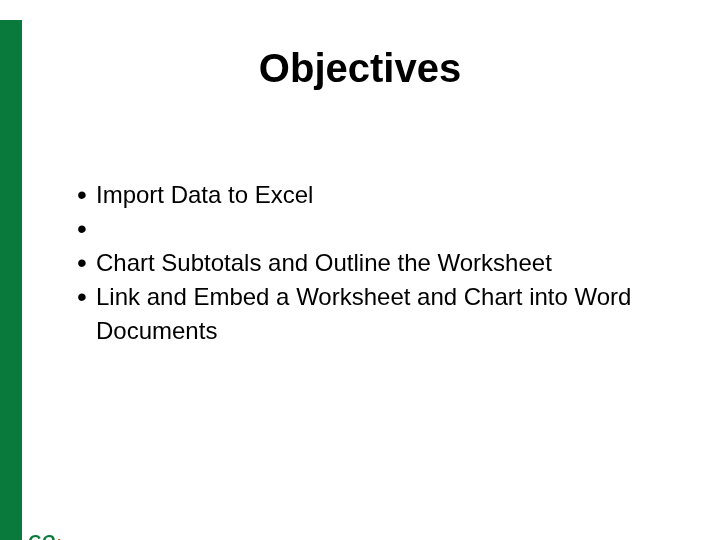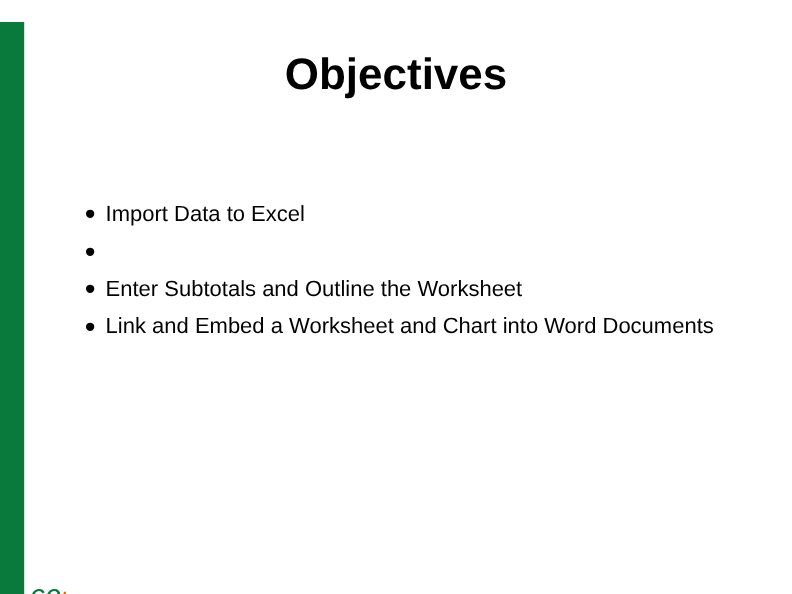--- a/index.html
+++ b/index.html
@@ -3,21 +3,21 @@
 <meta charset="utf-8">
 <style>
   * { margin: 0; padding: 0; box-sizing: border-box; }
   html, body { width: 720px; height: 540px; font-family: Arial, "Helvetica Neue", Helvetica, sans-serif; background: #fff; overflow: hidden; }
   .slide { position: relative; width: 720px; height: 540px; background: #fff; margin-top: 20px; }
   .side-bar { position: absolute; left: 0; top: 0; width: 22px; height: 540px; background: #0a7a3c; }
   .title { position: absolute; top: 26px; left: 0; width: 720px; text-align: center; font-weight: bold; color: #000; font-size: 40px; }
   .bullets { position: absolute; top: 158px; left: 68px; width: 600px; }
   .bullet-row { display: flex; align-items: flex-start; }
   .bullet-dot { font-size: 28px; line-height: 34px; color: #000; width: 28px; flex-shrink: 0; text-align: center; }
-  .bullet-text { font-size: 20px; line-height: 34px; color: #000; }
+  .bullet-text { font-size: 24px; line-height: 34px; color: #000; }
   .go-logo { position: absolute; left: 28px; bottom: 8px; display: flex; align-items: flex-end; }
   .go-text { font-style: italic; font-weight: bold; font-size: 17px; color: #0a7a3c; letter-spacing: 0.5px; }
   .go-exclaim { font-style: italic; font-weight: bold; font-size: 15px; color: #e06a00; }
   .footer-left { position: absolute; left: 60px; bottom: 10px; font-size: 7px; color: #000; white-space: nowrap; }
   .footer-center { position: absolute; left: 0; width: 720px; bottom: 10px; text-align: center; font-size: 7px; color: #000; }
   .footer-right { position: absolute; right: 22px; bottom: 10px; font-size: 8px; color: #0a7a3c; }
 </style>
 </head>
 <body>
 
@@ -29,21 +29,21 @@
   <div class="bullets">
     <div class="bullet-row">
       <div class="bullet-dot">•</div>
       <div class="bullet-text">Import Data to Excel</div>
     </div>
     <div class="bullet-row">
       <div class="bullet-dot">•</div>
     </div>
     <div class="bullet-row">
       <div class="bullet-dot">•</div>
-      <div class="bullet-text">Enter Subtotals and Outline the Worksheet</div>
+      <div class="bullet-text">Chart Subtotals and Outline the Worksheet</div>
     </div>
     <div class="bullet-row">
       <div class="bullet-dot">•</div>
       <div class="bullet-text">Link and Embed a Worksheet and Chart into Word Documents</div>
     </div>
   </div>
 
   <div class="go-logo">
     <span class="go-text">GO</span>
       <span class="go-exclaim">!</span>

